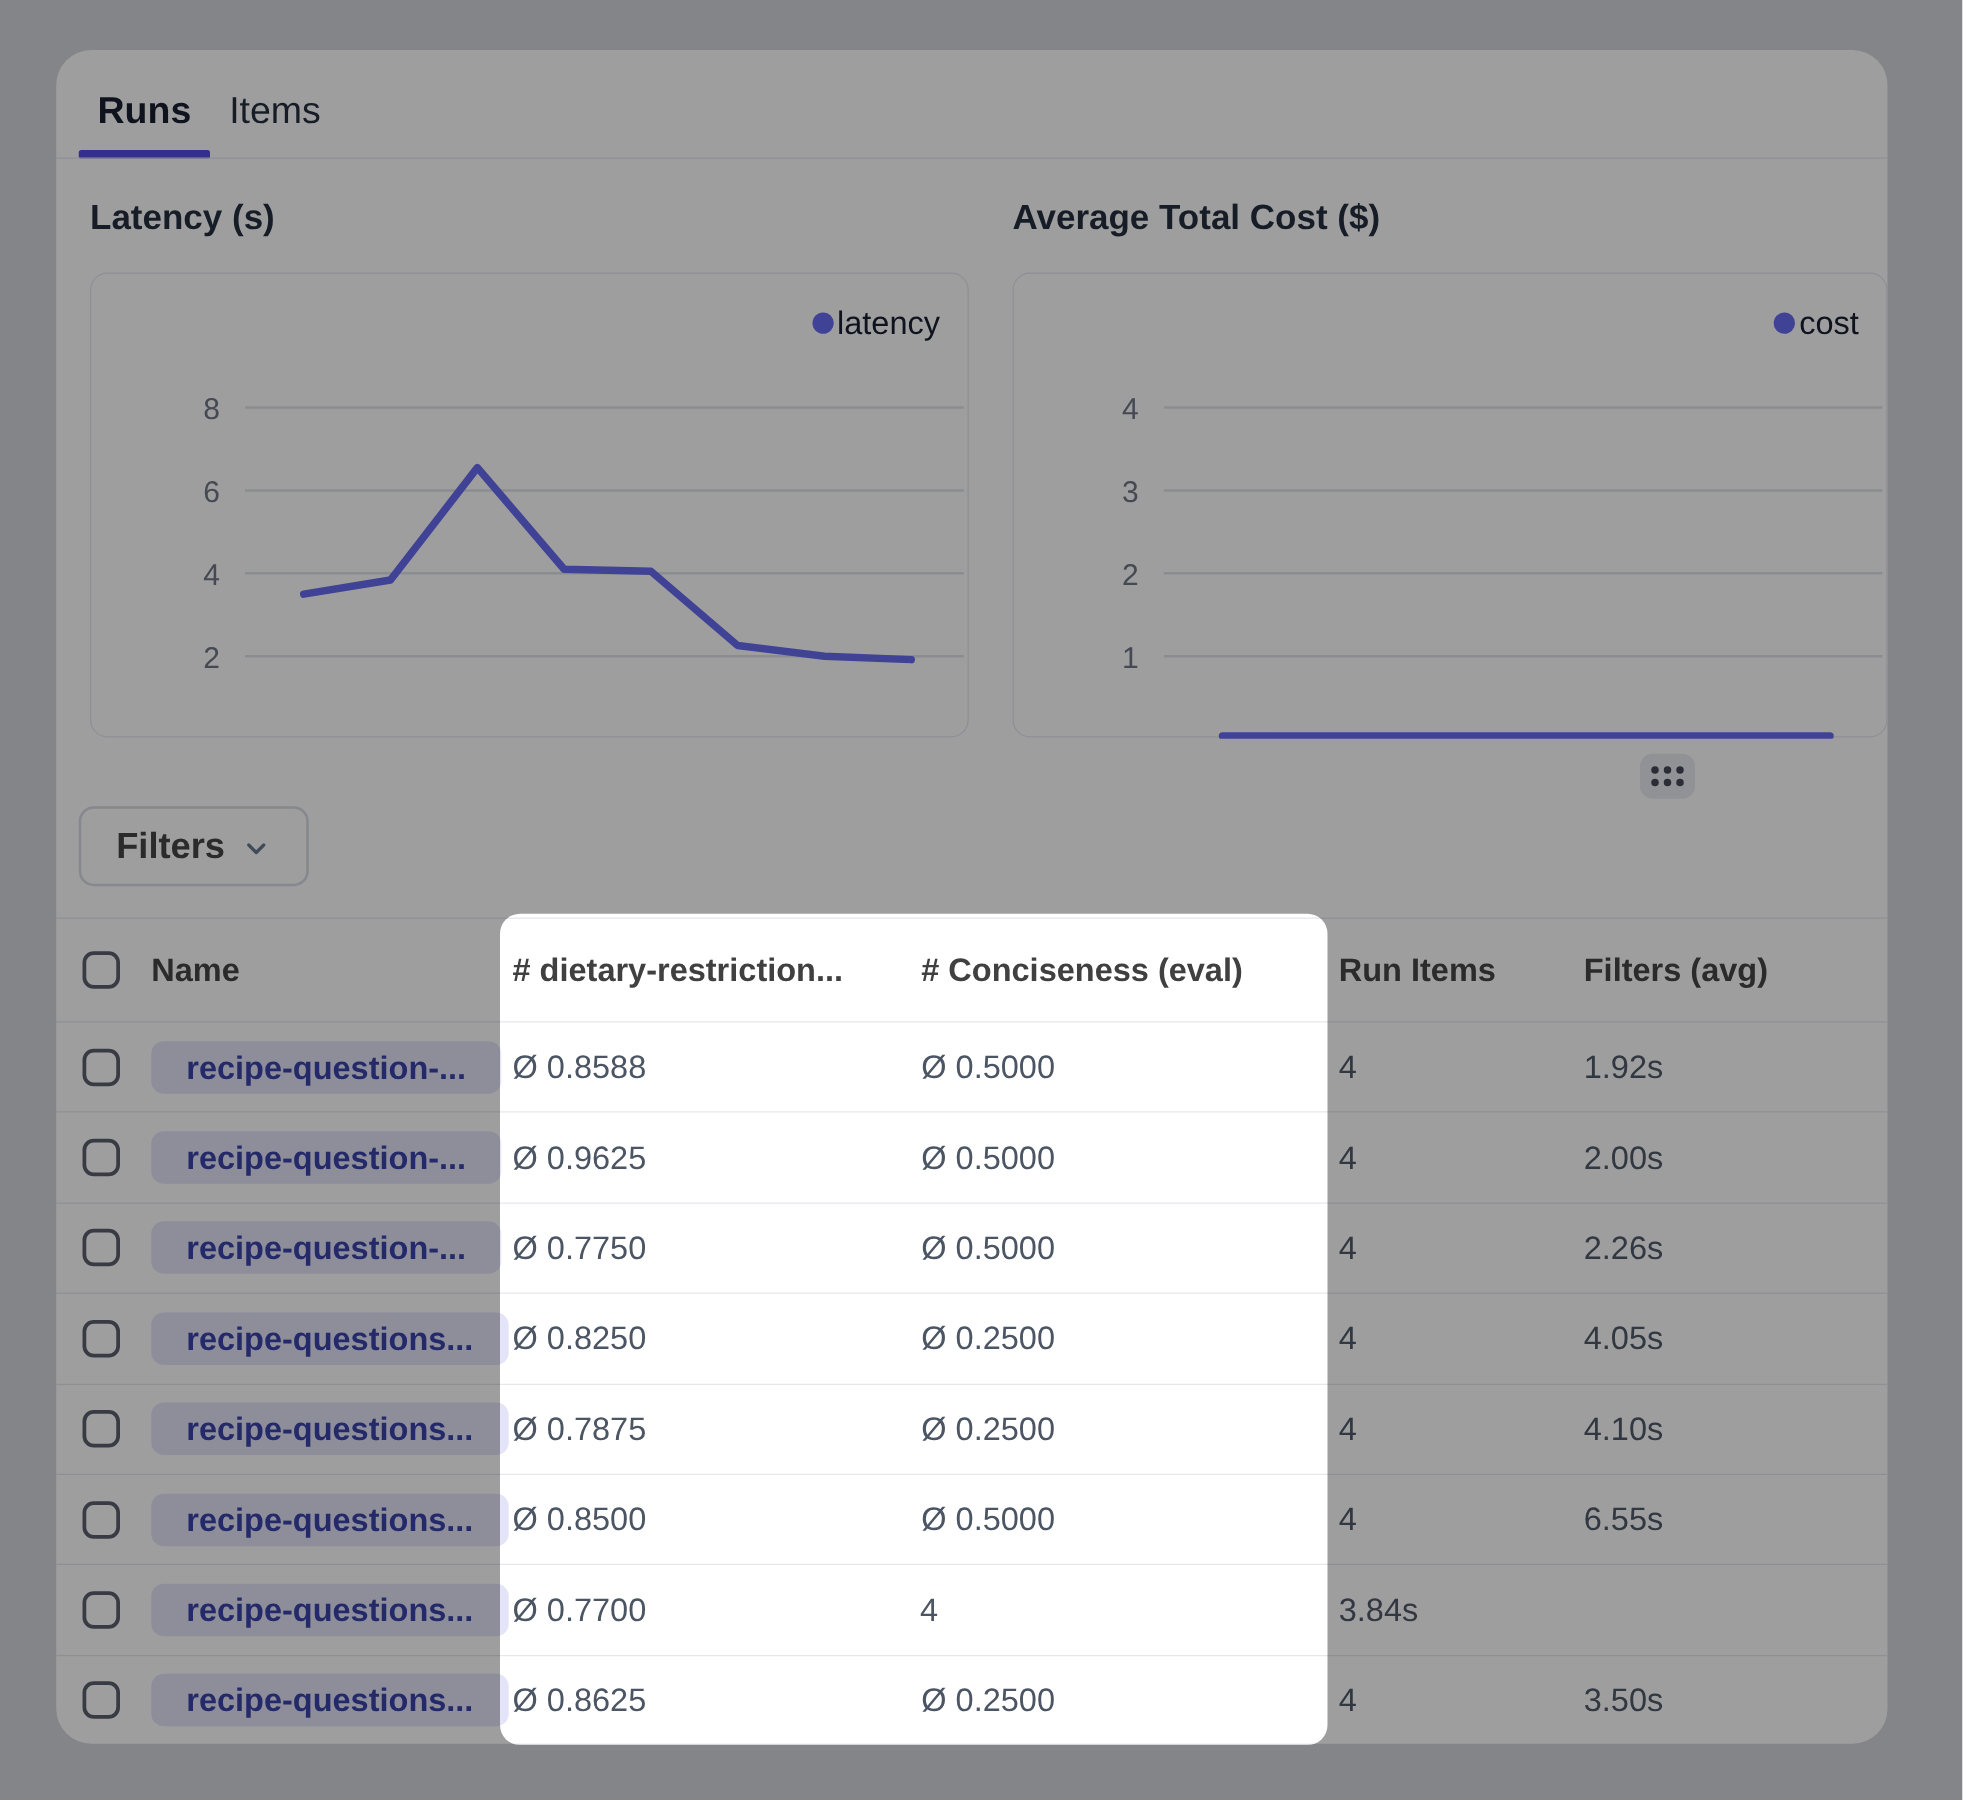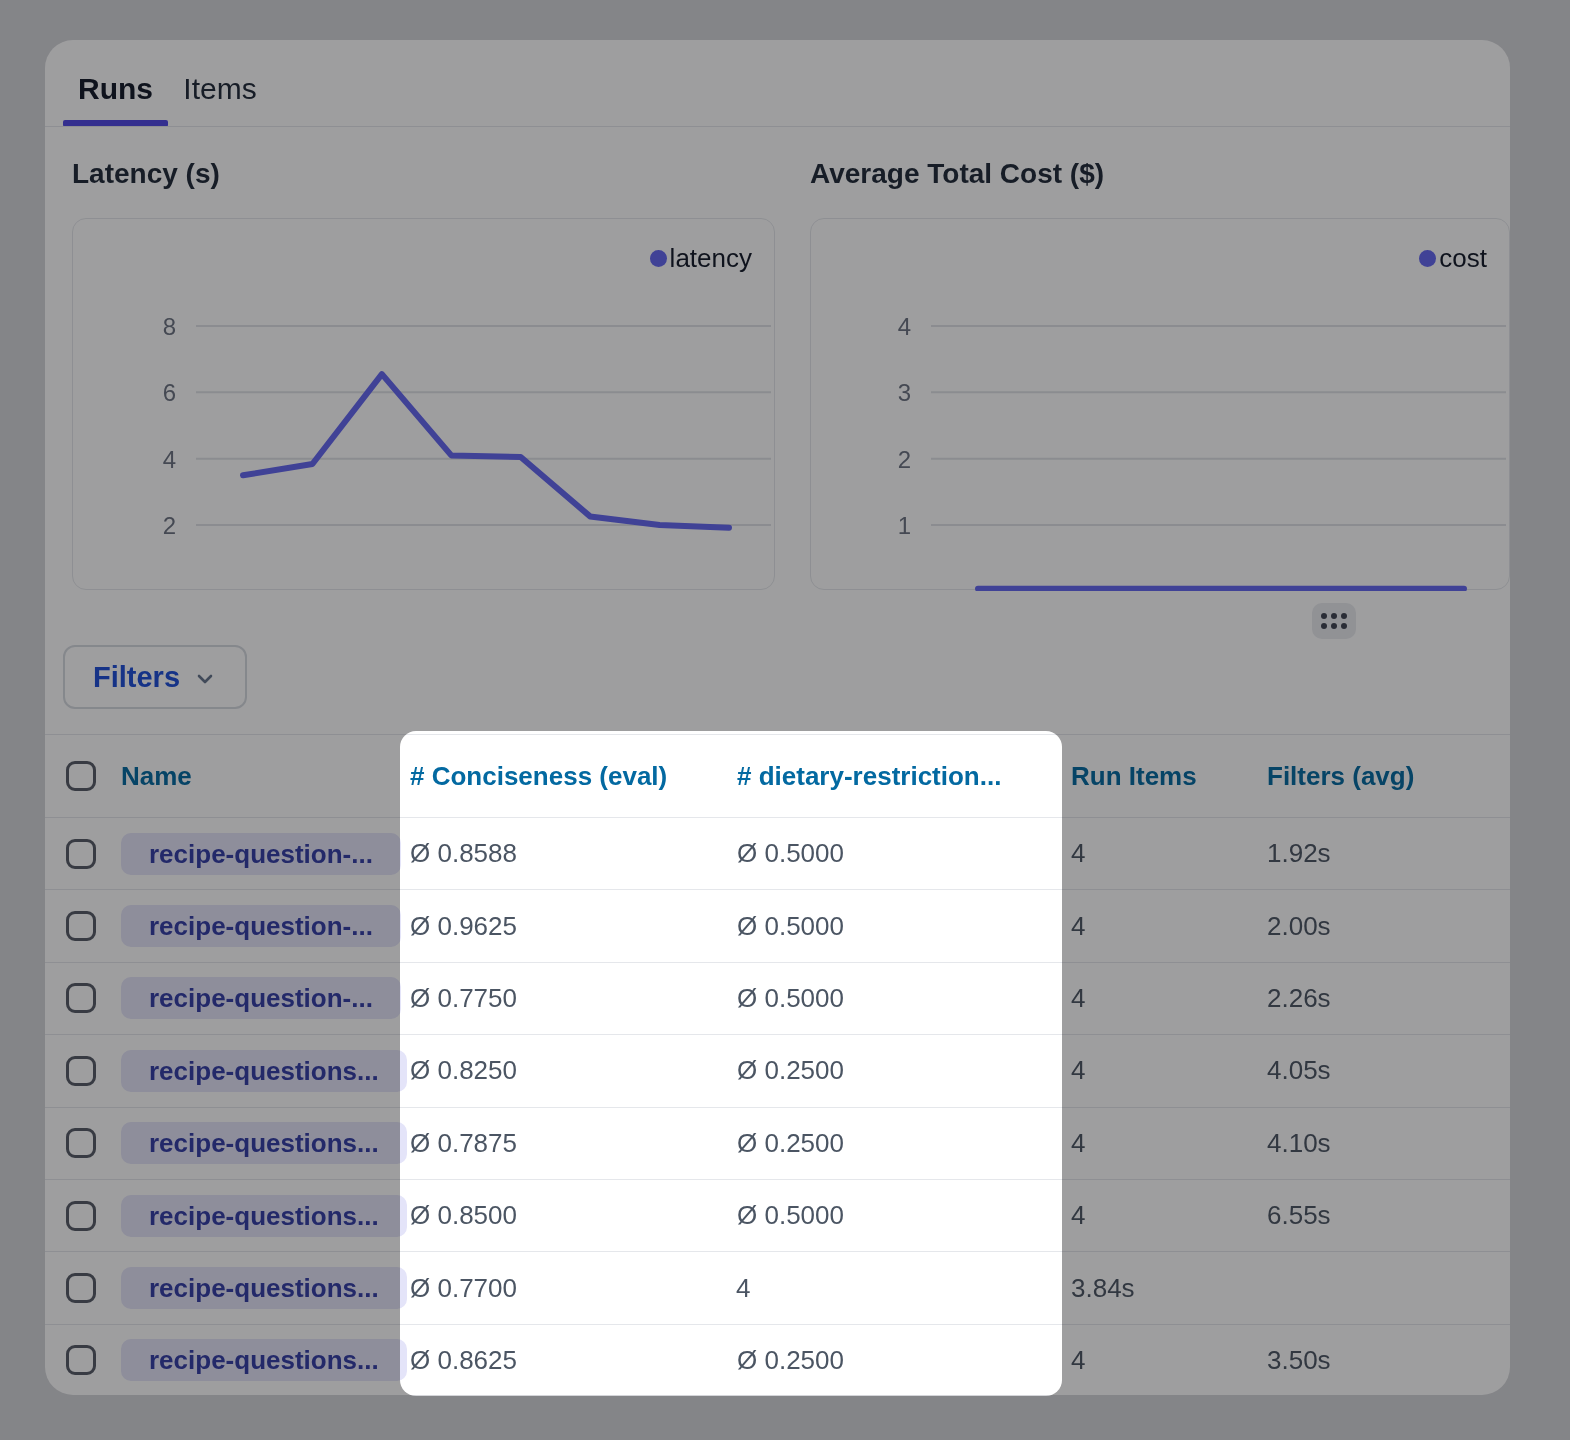--- a/index.html
+++ b/index.html
@@ -29,26 +29,26 @@
   .title-cost{left:765px;}
   .chartbox{position:absolute;top:178px;height:372px;border:1px solid #e5e7eb;border-radius:14px;box-sizing:border-box;}
   .chartbox.latency{left:27px;width:703px;}
   .chartbox.cost{left:765px;width:700px;}
   .chartbox svg{display:block;position:absolute;left:0;top:0;}
   .legend{position:absolute;top:24px;right:22px;display:flex;align-items:center;gap:3px;font-size:26px;font-weight:500;color:#111827;}
   .legend .dot{width:17px;height:17px;border-radius:50%;background:var(--accent,#6366f1);}
   
   .drag-handle{position:absolute;left:1267px;top:563px;width:44px;height:36px;border-radius:10px;background:#e9ebef;display:flex;align-items:center;justify-content:center;cursor:grab;}
   
-  .filters-btn{position:absolute;left:18px;top:605px;width:184px;height:64px;border:2px solid #d6dae0;border-radius:12px;background:#fff;display:flex;align-items:center;justify-content:center;gap:13px;font-size:29px;font-weight:600;color:#1d4ed8;cursor:pointer;box-sizing:border-box;}
+  .filters-btn{position:absolute;left:18px;top:605px;width:184px;height:64px;border:2px solid #d6dae0;border-radius:12px;background:#fff;display:flex;align-items:center;justify-content:center;gap:13px;font-size:29px;font-weight:600;color:#404040;cursor:pointer;box-sizing:border-box;}
   .filters-btn svg{margin-top:3px;}
   
   .table{position:absolute;left:0;right:0;top:694px;border-top:1px solid #e5e7eb;}
   .trow{display:grid;grid-template-columns:76px 279px 327px 335px 196px auto;align-items:center;box-sizing:border-box;border-bottom:1px solid #e5e7eb;}
-  .thead{height:83px;font-size:26px;font-weight:600;color:#0369a1;}
+  .thead{height:83px;font-size:26px;font-weight:600;color:#404040;}
   .tbodyrow{height:72.4px;font-size:26px;color:#4b5563;}
   .cell-cb{padding-left:21px;}
   .cb{width:30px;height:30px;border:3px solid #565b66;border-radius:9px;box-sizing:border-box;background:transparent;cursor:pointer;}
   .cell-pad10{padding-left:10px;}
   .cell-pad9{padding-left:9px;}
   .badge{display:inline-block;height:42px;line-height:42px;padding:0 28px;border-radius:10px;background:var(--badge-bg,#e4e4f9);color:var(--badge-text,#333da6);font-size:26px;font-weight:700;cursor:pointer;white-space:nowrap;}
   
   .spotlight{
     position:absolute;left:400px;top:731px;width:662px;height:665px;
     border-radius:16px;
@@ -124,22 +124,22 @@
         <polyline points="6,9 12,15 18,9" fill="none" stroke="#64748b" stroke-width="2.6" stroke-linecap="round" stroke-linejoin="round"></polyline>
       </svg>
     </div>
 
     <div class="table">
       <div class="trow thead">
         <div class="cell-cb">
             <div class="cb"></div>
           </div>
         <div>Name</div>
+        <div class="cell-pad10"># dietary-restriction...</div>
         <div class="cell-pad10"># Conciseness (eval)</div>
-        <div class="cell-pad10"># dietary-restriction...</div>
         <div class="cell-pad9">Run Items</div>
         <div class="cell-pad9">Filters (avg)</div>
       </div>
       <div id="tbody">
   <div class="trow tbodyrow">
     <div class="cell-cb">
               <div class="cb"></div>
             </div>
     <div><span class="badge">recipe-question-...</span></div>
     <div class="cell-pad10">Ø 0.8588</div>

